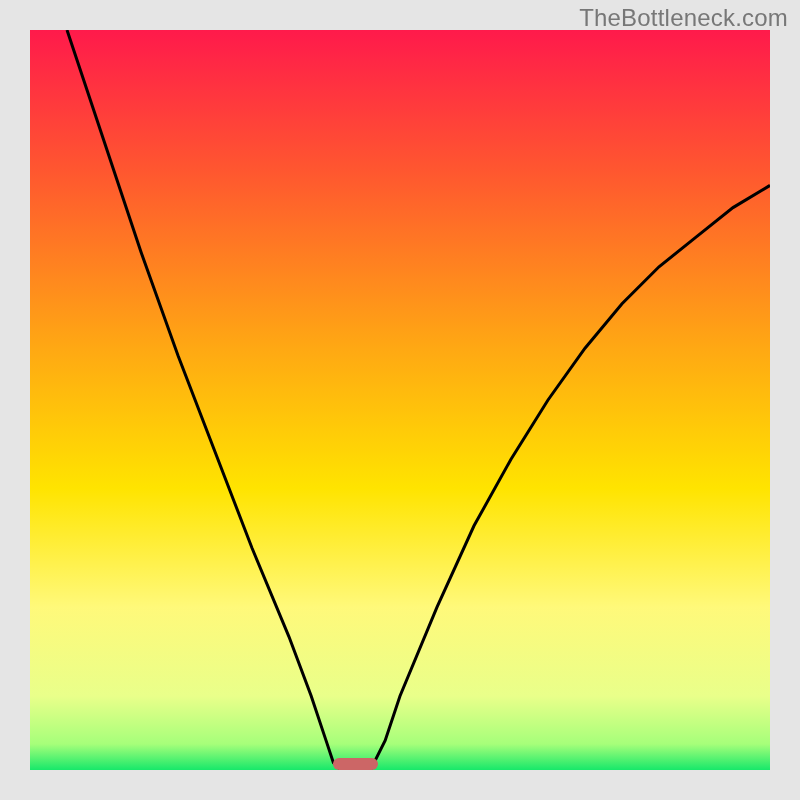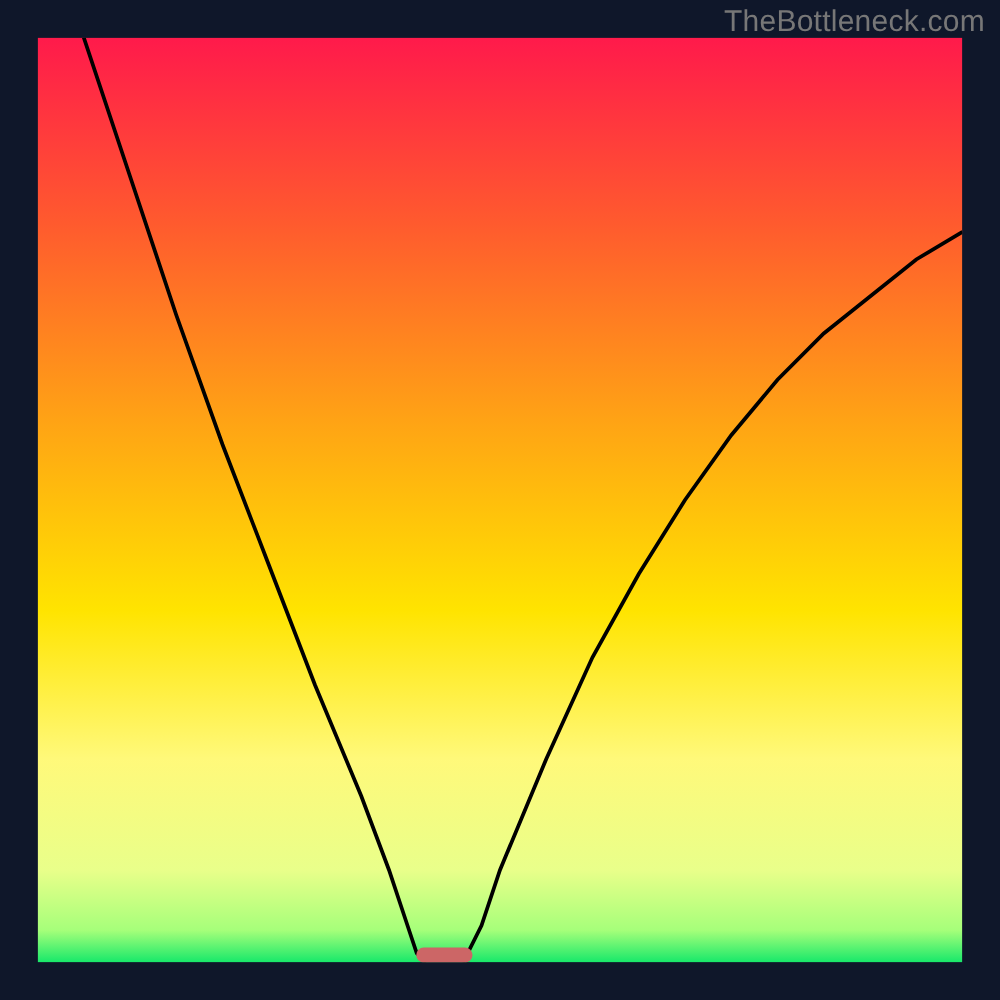--- a/index.html
+++ b/index.html
@@ -8,21 +8,21 @@
     width: 800px;
     height: 800px;
     overflow: hidden;
     background: #000;
     font-family: Arial, Helvetica, sans-serif;
   }
   .container {
     position: relative;
     width: 800px;
     height: 800px;
-    background: #0f172a;
+    background: #e5e5e5;
   }
   .plot-area {
     position: absolute;
     left: 30px;
     top: 30px;
     width: 740px;
     height: 740px;
     overflow: hidden;
   }
   .gradient-bg {

